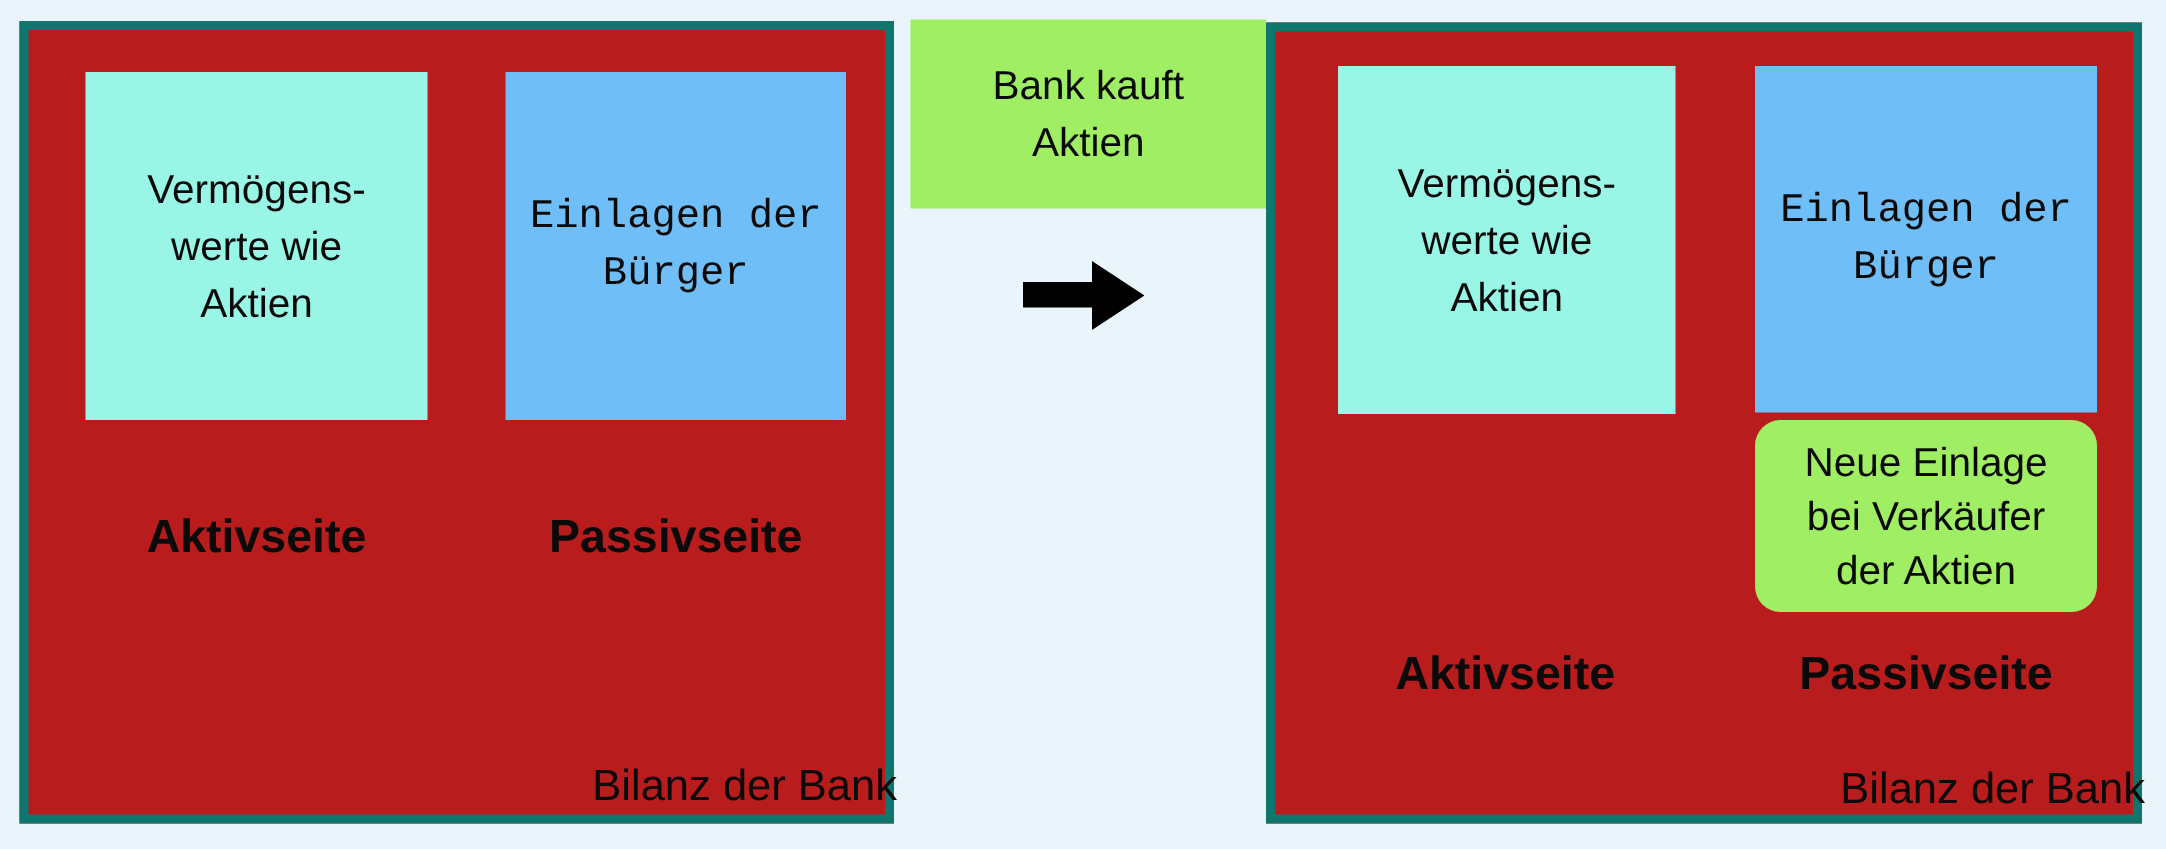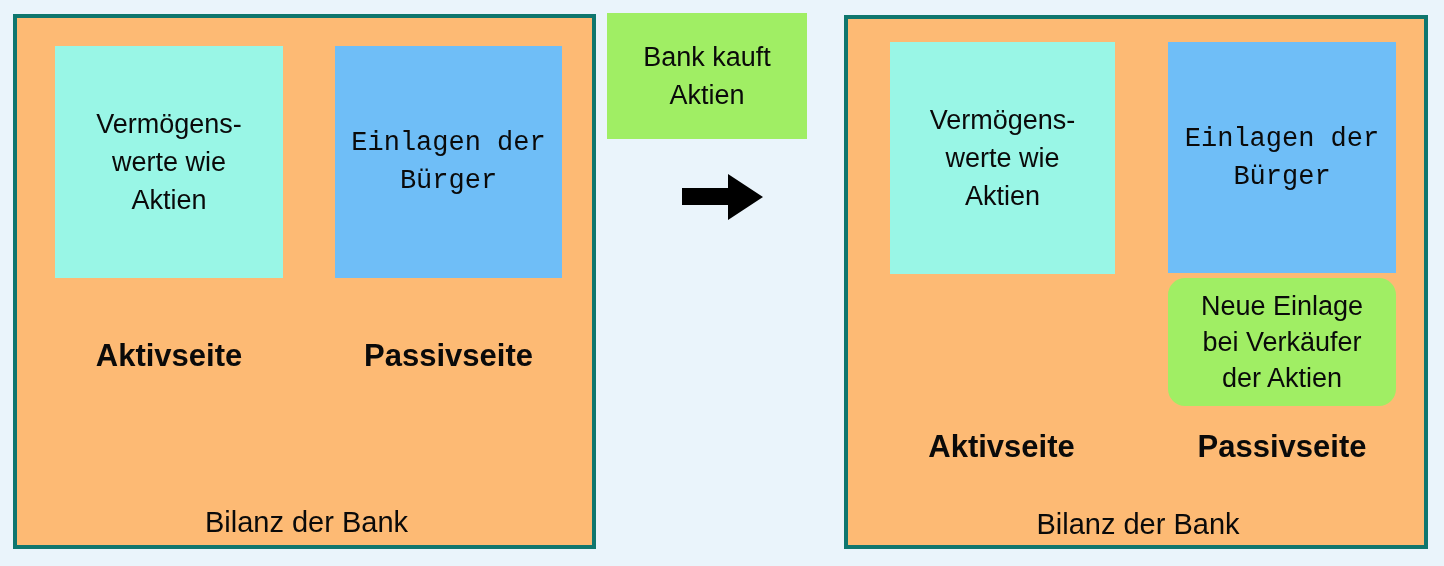--- a/index.html
+++ b/index.html
@@ -7,22 +7,22 @@
     width: 1444px; height: 566px;
     font-family: "Liberation Sans", "DejaVu Sans", sans-serif;
     background: #EAF4FB;
     color: #0a0a0a;
     overflow: hidden;
   }
   .stage { position: relative; width: 1444px; height: 566px; }
 
   .panel {
     position: absolute;
-    border: 4px solid #0f766e;
-    background: #fdba74;
+    border: 6px solid #0f766e;
+    background: #b91c1c;
   }
   .panel-before { left: 13px; top: 14px; width: 583px; height: 535px; }
   .panel-after  { left: 844px; top: 15px; width: 584px; height: 534px; }
 
   .box {
     position: absolute;
     display: flex;
     align-items: center;
     justify-content: center;
     text-align: center;
@@ -52,28 +52,28 @@
 
   .side-label {
     position: absolute;
     text-align: center;
     font-weight: bold;
     font-size: 31px;
     line-height: 36px;
   }
   .panel-caption {
     position: absolute;
-    text-align: center;
+    text-align: right;
     font-size: 29px;
     line-height: 34px;
   }
 
   .event-box {
     position: absolute;
-    left: 607px; top: 13px; width: 200px; height: 126px;
+    left: 607px; top: 13px; width: 237px; height: 126px;
     background: #A0EE64;
     display: flex; align-items: center; justify-content: center;
     text-align: center; white-space: pre-line;
     font-size: 27px; line-height: 38px;
   }
   .arrow {
     position: absolute;
     left: 682px; top: 174px;
     width: 81px; height: 46px;
   }

